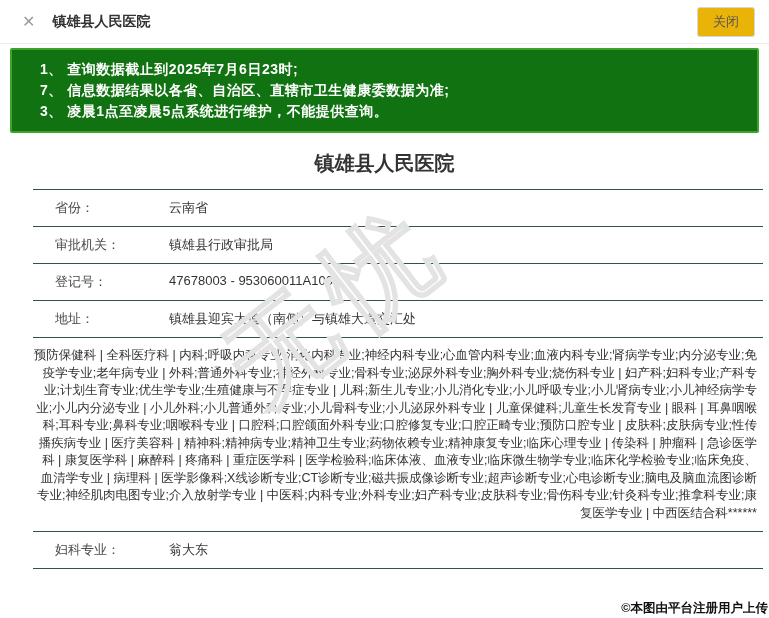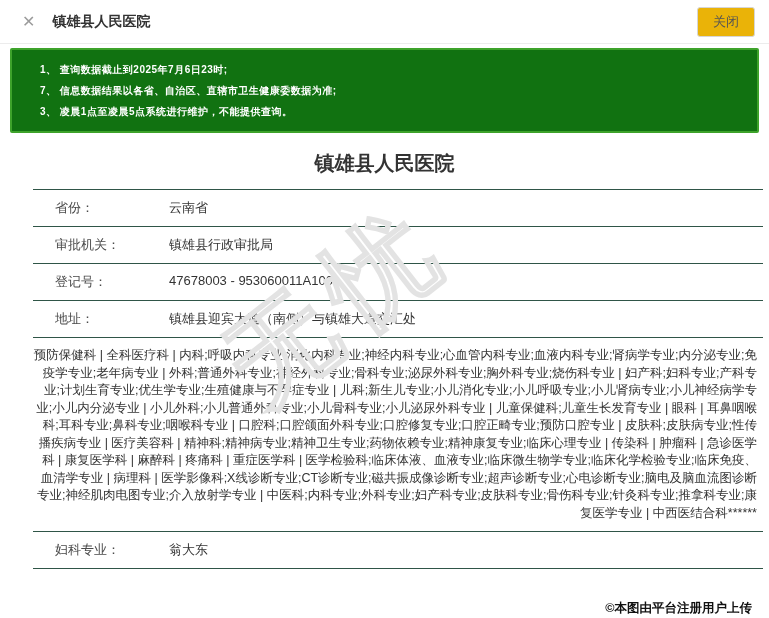--- a/index.html
+++ b/index.html
@@ -11,42 +11,42 @@
     border-bottom:1px solid #ececec; }
   .x-icon { color:#9b9b9b; font-size:16px; margin-right:17px; cursor:pointer; line-height:1; }
   .topbar-title { font-size:14px; font-weight:bold; color:#333; }
   .topbar-spacer { flex:1; }
   .btn-close-top { background:#eab308; border:1px solid #d6d6d6; border-radius:3px;
     padding:5px 15px; font-size:13px; color:#555; cursor:pointer; }
 
   
   .notice { margin:4px 10px 0 10px; background:#117211; border:2px solid #3ea32b;
     border-radius:2px; padding:9px 16px 9px 28px; }
-  .notice-line { color:#ffffff; font-size:10px; font-weight:bold; line-height:21px;
+  .notice-line { color:#ffffff; font-size:14px; font-weight:bold; line-height:21px;
     letter-spacing:0.5px; }
 
   
   .page-title { text-align:center; font-size:20px; font-weight:bold; color:#333;
     margin:17px 0 12px 0; }
 
   
   .detail-table { margin:0 6px 0 33px; border-top:1px solid #2f5547; position:relative; z-index:1; }
   .row { display:flex; border-bottom:1px solid #2f5547; padding:9px 0;gap:36px; }
   .row-label { width:100px; min-width:100px; padding-left:22px; font-size:13px; color:#4a4a4a; }
   .row-value { flex:1; font-size:13px; color:#333; padding-right:6px; }
   .row-value.long { font-size:12.5px; line-height:1.4; color:#333;text-align:right; }
 
   
   .wm-diagonal { position:absolute; left:285px; top:295px; z-index:3; pointer-events:none;
     font-size:105px; font-weight:bold; letter-spacing:18px; white-space:nowrap;
     transform:rotate(-38deg); transform-origin:left bottom;
     color:rgba(0,0,0,0); -webkit-text-stroke:2px #e3e3e3; }
 
   
-  .wm-copyright { position:absolute; right:17px; bottom:1px; z-index:4; pointer-events:none;
+  .wm-copyright { position:absolute; right:1px; bottom:1px; z-index:4; pointer-events:none;
     font-size:12.5px; font-weight:bold; color:#111;
     text-shadow:-1px -1px 0 #fff, 1px -1px 0 #fff, -1px 1px 0 #fff, 1px 1px 0 #fff; }
 </style>
 </head>
 <body>
 
 <div class="topbar">
   <span class="x-icon">✕</span>
   <span class="topbar-title">镇雄县人民医院</span>
   <span class="topbar-spacer"></span>

